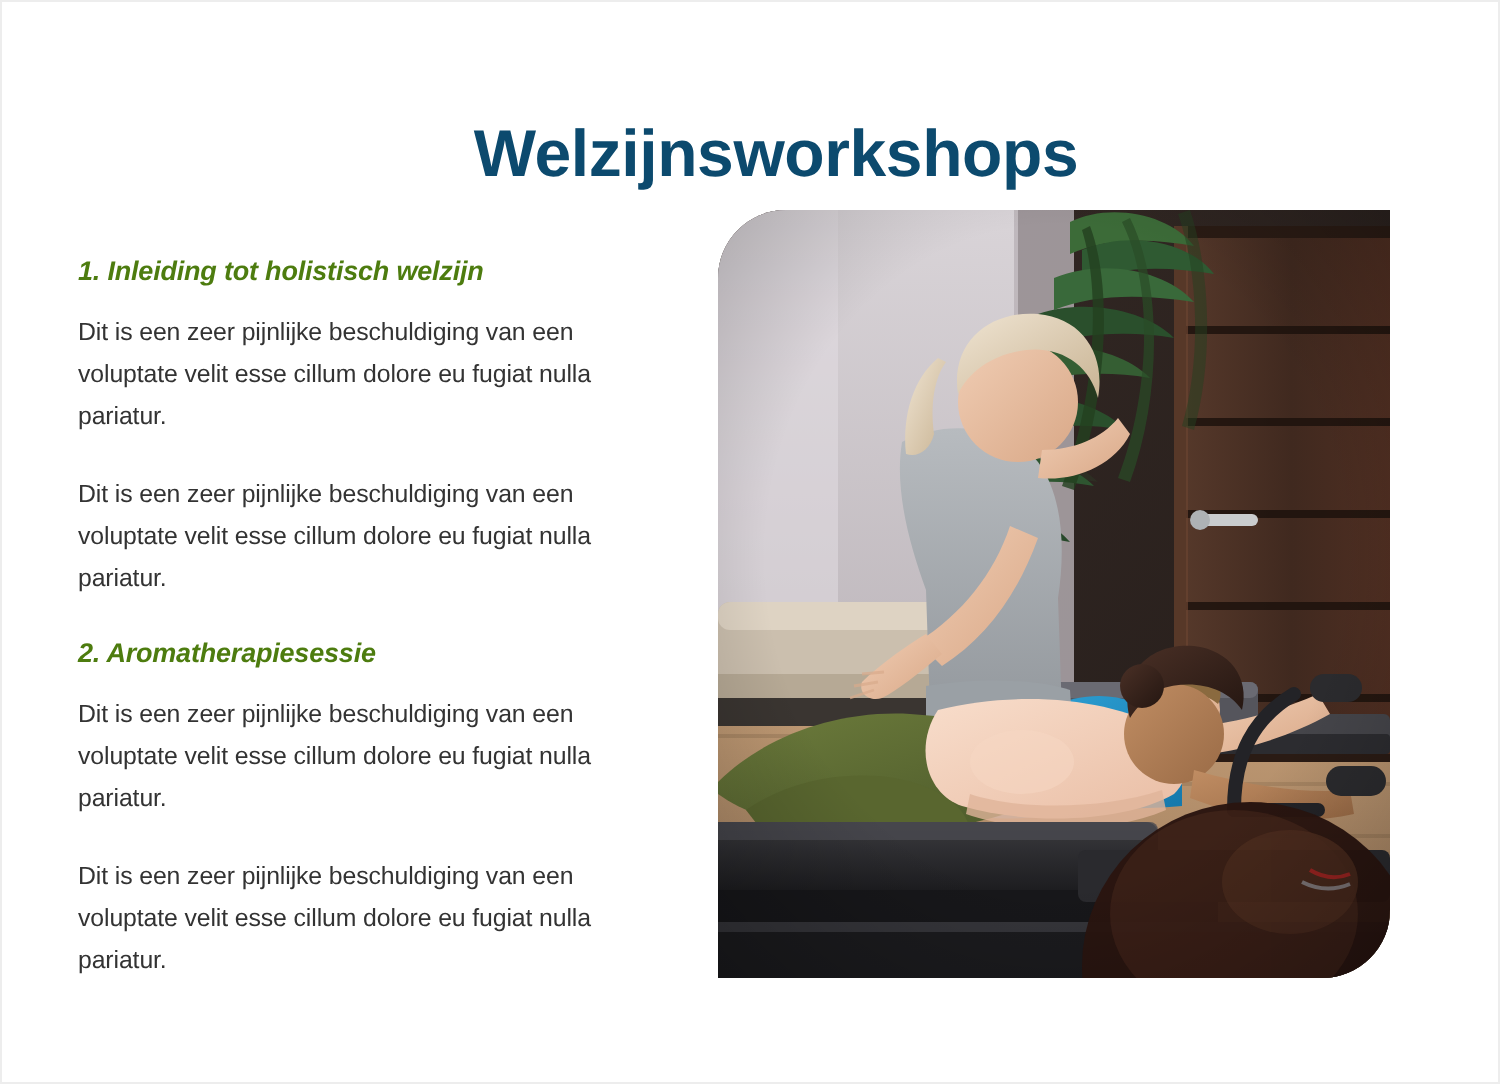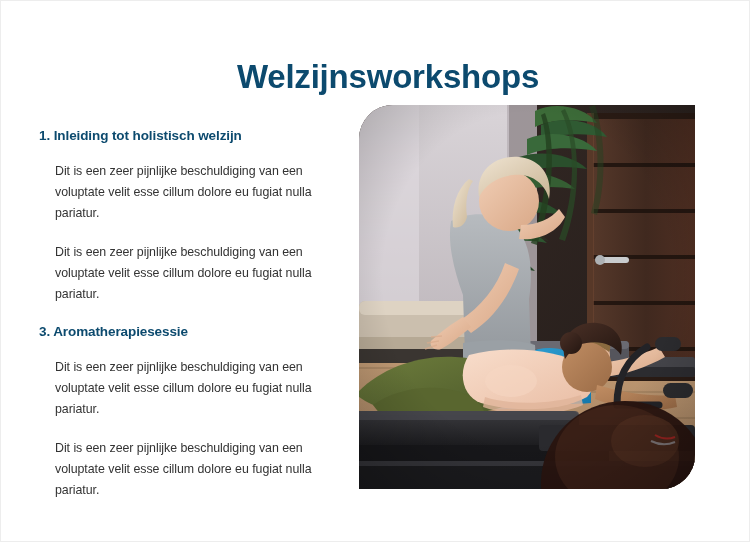--- a/index.html
+++ b/index.html
@@ -43,29 +43,30 @@
     position: absolute;
     left: 38px;
     top: 126px;
     width: 296px;
   }
   .section-block { margin-bottom: 18px; }
   .section-heading {
     font-size: 13.5px;
     line-height: 18px;
     font-weight: bold;
-    color: #0c4a6e;
+    color: #4d7c0f;
     letter-spacing: -0.1px;
     margin: 0 0 11px 0;
+    font-style: italic;
   }
   .section-body {
     font-size: 12.4px;
     line-height: 21px;
     color: #333333;
-    margin: 16px;
+    margin: 0;
     letter-spacing: -0.05px;
   }
 
   
   .photo-frame {
     position: absolute;
     left: 358px;
     top: 104px;
     width: 336px;
     height: 384px;
@@ -87,21 +88,21 @@
     <div class="section-block">
       <h2 class="section-heading">1. Inleiding tot holistisch welzijn</h2>
       <p class="section-body">Dit is een zeer pijnlijke beschuldiging van een voluptate velit esse cillum dolore eu fugiat nulla pariatur.</p>
     </div>
 
     <div class="section-block">
       <p class="section-body">Dit is een zeer pijnlijke beschuldiging van een voluptate velit esse cillum dolore eu fugiat nulla pariatur.</p>
     </div>
 
     <div class="section-block">
-      <h2 class="section-heading">3. Aromatherapiesessie</h2>
+      <h2 class="section-heading">2. Aromatherapiesessie</h2>
       <p class="section-body">Dit is een zeer pijnlijke beschuldiging van een voluptate velit esse cillum dolore eu fugiat nulla pariatur.</p>
     </div>
 
     <div class="section-block">
       <p class="section-body">Dit is een zeer pijnlijke beschuldiging van een voluptate velit esse cillum dolore eu fugiat nulla pariatur.</p>
     </div>
 
   </div>
 
   <div class="photo-frame">

